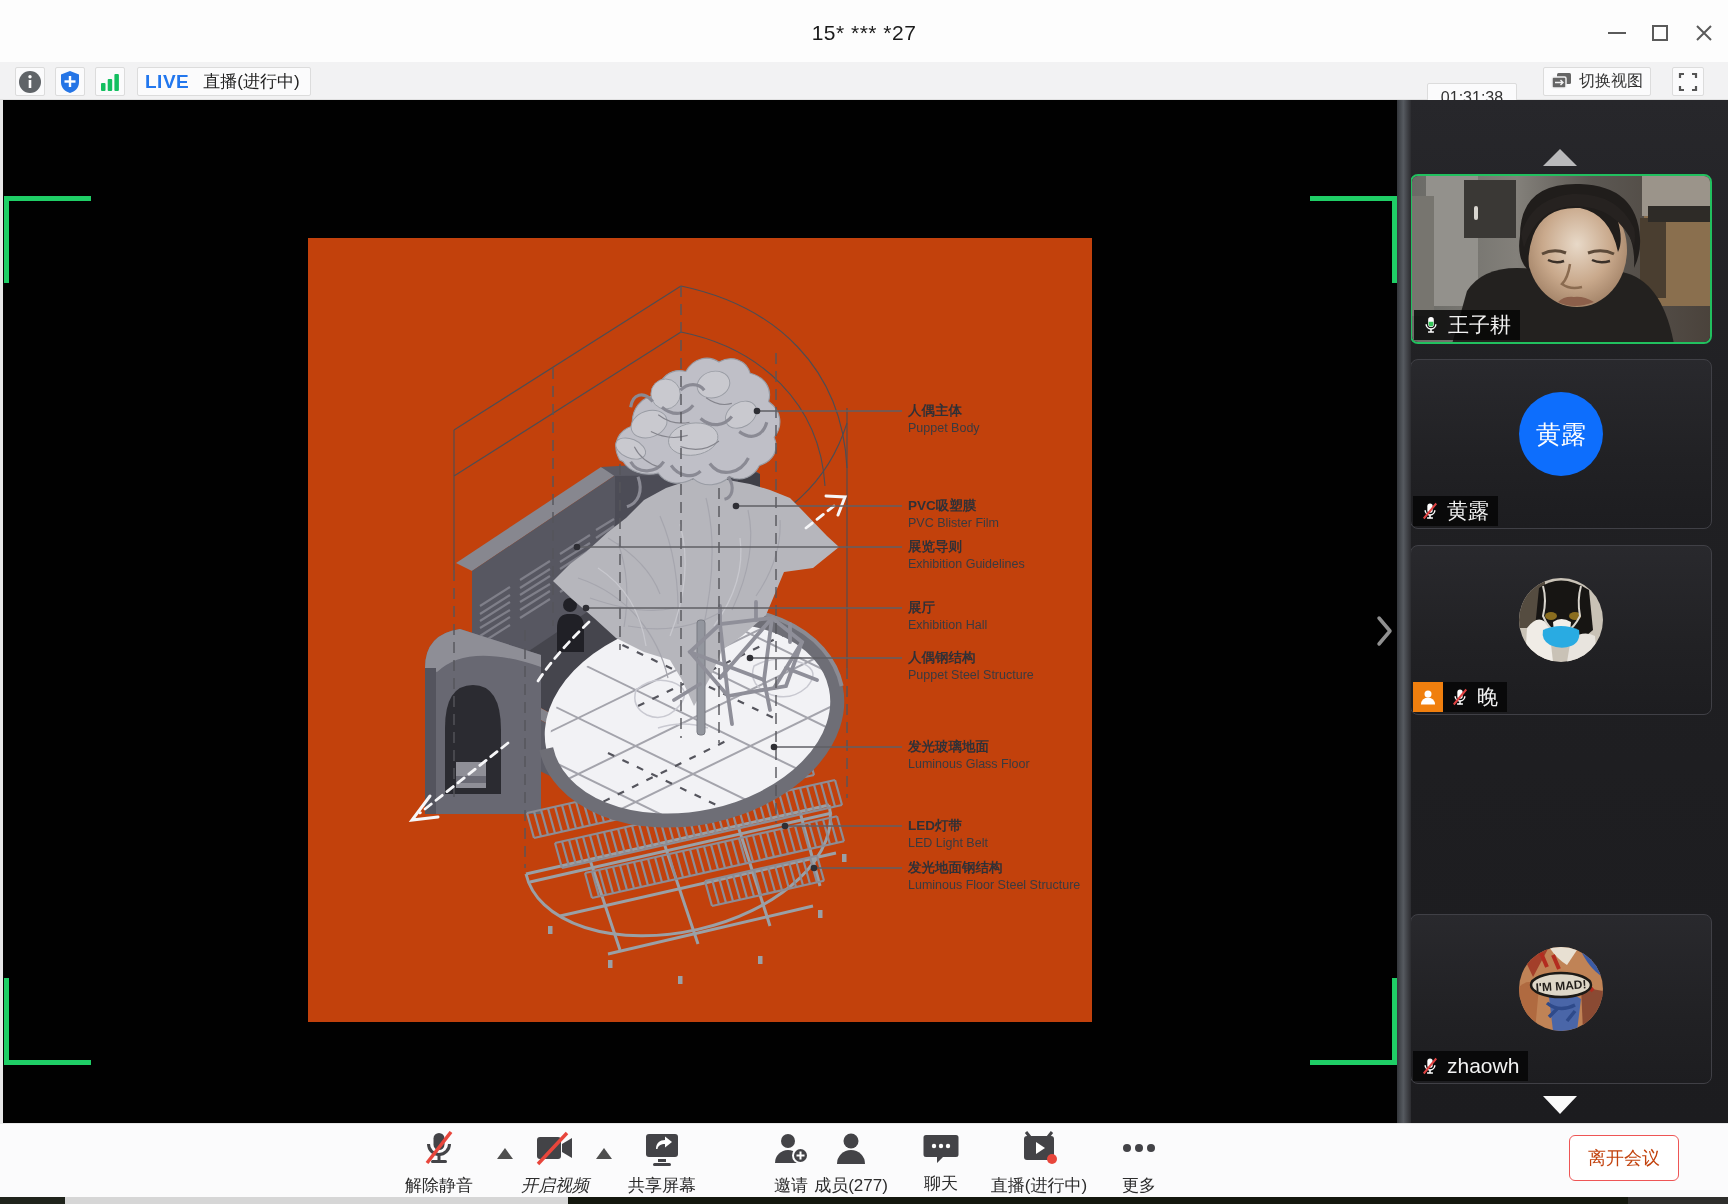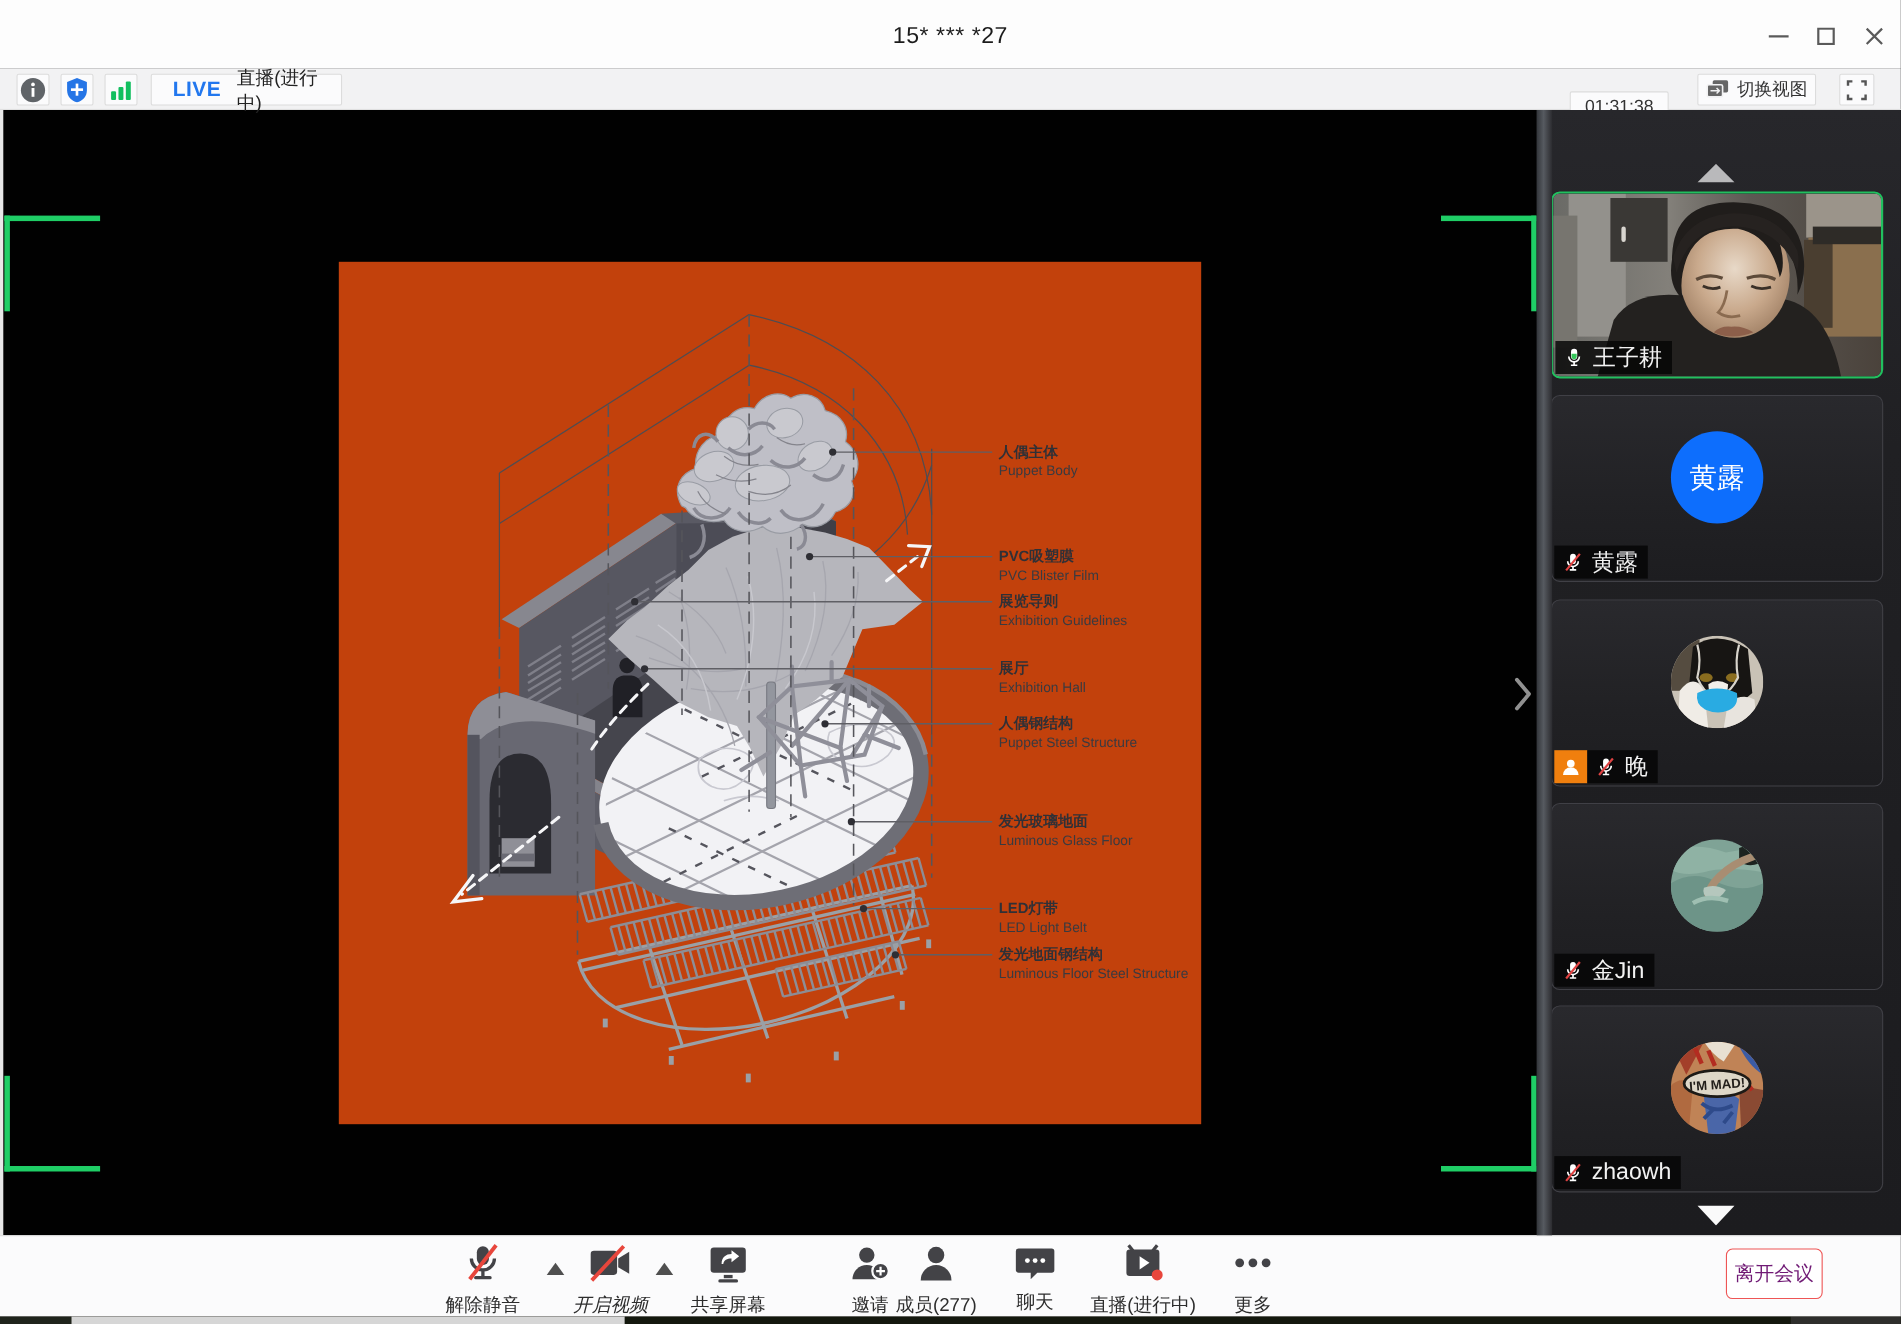--- a/index.html
+++ b/index.html
@@ -18,21 +18,21 @@
   #sbedge { left:1397px; top:100px; width:14px; height:1023px; background:linear-gradient(90deg,#33363b,#565a60 45%,#2c2c30); z-index:5; }
   .tile { position:absolute; left:13px; width:302px; height:170px; background:linear-gradient(180deg,#29292d,#212124 60%,#1d1d20); border:1px solid #404046; border-radius:8px; overflow:hidden;}
   .tile.active { border:2px solid #21c05f; }
   .namelab { position:absolute; left:2px; bottom:2px; height:30px; background:rgba(5,5,5,0.82); display:flex; align-items:center; padding:0 9px 0 7px; gap:7px; }
   .namelab span { color:#f2f2f2; font-size:21px; }
   .avatar { position:absolute; left:50%; transform:translateX(-50%); top:32px; width:84px; height:84px; border-radius:50%; overflow:hidden; }
   #toolbar { left:0; top:1123px; width:1728px; height:74px; background:#fbfbfc; border-top:1px solid #e8e8e8;}
   .tbtn { position:absolute; top:1131px; width:120px; text-align:center; }
   .tbtn .lab { margin-top:3px; font-size:17px; color:#2d2d2d; }
   .upar { position:absolute; top:1148px; width:0; height:0; border-left:8px solid transparent; border-right:8px solid transparent; border-bottom:11px solid #4f4f4f; }
-  #leave { position:absolute; left:1569px; top:1135px; width:88px; height:46px; border:1px solid #e55; border-radius:6px; color:#701a75; font-size:18px; display:flex; align-items:center; justify-content:center; background:#fff;}
+  #leave { position:absolute; left:1569px; top:1135px; width:110px; height:46px; border:1px solid #e55; border-radius:6px; color:#c2410c; font-size:18px; display:flex; align-items:center; justify-content:center; background:#fff;}
   #bstrip { left:0; top:1197px; width:1728px; height:7px; background:#17190f; }
 </style>
 </head>
 <body>
 <div class="abs" id="stage"></div>
 <div class="abs" id="leftline"></div>
 
 <div class="abs" id="titlebar"></div>
 <div class="abs" id="title">15* *** *27</div>
 <svg class="abs winbtn" style="left:1606px;" width="22" height="16">
@@ -60,21 +60,21 @@
       <rect x="6.5" y="10.3" width="11" height="2.4" fill="#fff"></rect>
     </svg>
   </div>
 <div class="sb-box" style="left:95px; width:30px;">
     <svg width="24" height="24" viewBox="0 0 24 24">
       <rect x="3" y="13" width="4.5" height="8" rx="1" fill="#12bf5f"></rect>
       <rect x="9.7" y="9" width="4.5" height="12" rx="1" fill="#12bf5f"></rect>
       <rect x="16.4" y="4" width="4.5" height="17" rx="1" fill="#12bf5f"></rect>
     </svg>
   </div>
-<div class="sb-box" style="left:137px; width:174px; justify-content:flex-start; padding-left:19px;">
+<div class="sb-box" style="left:137px; width:174px; justify-content:flex-start; padding-left:7px;">
     <span style="color:#2277ee; font-weight:bold; font-size:19px; letter-spacing:0.5px;">LIVE</span>
     <span style="color:#222; font-size:17px; margin-left:14px;">直播(进行中)</span>
   </div>
 <div class="sb-box" style="left:1427px; width:90px;margin-top:16px;">
     <span style="color:#333; font-size:16px;">01:31:38</span>
   </div>
 <div class="sb-box" style="left:1543px; width:108px;">
     <svg width="22" height="20" viewBox="0 0 22 20" style="margin-right:6px;">
       <rect x="6" y="1" width="14" height="11" rx="1.5" fill="#666"></rect>
       <rect x="1" y="5" width="14" height="11" rx="1.5" fill="#666" stroke="#f2f2f3" stroke-width="1.5"></rect>
@@ -556,40 +556,20 @@
     <div class="namelab" style="left:32px;">
         <svg width="20" height="20" viewBox="0 0 24 24">
           <path d="M12 3 a3.2 3.2 0 0 1 3.2 3.2 V11 a3.2 3.2 0 0 1 -6.4 0 V6.2 A3.2 3.2 0 0 1 12 3 Z" fill="#fff"></path>
           <path d="M6.2 11 a5.8 5.8 0 0 0 11.6 0" stroke="#fff" stroke-width="1.8" fill="none"></path>
           <path d="M12 16.8 V20 M8.5 20.5 H15.5" stroke="#fff" stroke-width="1.8"></path>
           <path d="M4.5 21 L19.5 3" stroke="#e04343" stroke-width="2.4"></path>
         </svg>
         <span>晚</span>
       </div>
   </div>
-  <div class="tile" style="top:630px;">
-    <div class="avatar" id="jinav"><svg width="84" height="84" viewBox="0 0 84 84">
-      <rect width="84" height="84" fill="#7fa396"></rect>
-      <path d="M0 40 Q20 28 40 38 Q64 50 84 40 L84 84 L0 84 Z" fill="#6d9488"></path>
-      <path d="M0 10 Q24 2 50 12 L84 6 L84 30 Q50 24 30 30 Q12 34 0 28 Z" fill="#8fb2a4"></path>
-      <path d="M62 8 Q70 4 78 8 L80 22 Q70 26 62 20 Z" fill="#1d2420"></path>
-      <path d="M74 16 Q56 22 44 34 Q36 42 34 50" stroke="#a88d72" stroke-width="7" fill="none" stroke-linecap="round"></path>
-      <path d="M30 44 Q40 40 50 46 Q44 56 34 54 Q28 50 30 44 Z" fill="#b5c7bd"></path>
-      <path d="M20 58 Q34 50 52 56" stroke="#9fbfb2" stroke-width="4" fill="none"></path>
-    </svg></div>
-    <div class="namelab">
-        <svg width="20" height="20" viewBox="0 0 24 24">
-          <path d="M12 3 a3.2 3.2 0 0 1 3.2 3.2 V11 a3.2 3.2 0 0 1 -6.4 0 V6.2 A3.2 3.2 0 0 1 12 3 Z" fill="#fff"></path>
-          <path d="M6.2 11 a5.8 5.8 0 0 0 11.6 0" stroke="#fff" stroke-width="1.8" fill="none"></path>
-          <path d="M12 16.8 V20 M8.5 20.5 H15.5" stroke="#fff" stroke-width="1.8"></path>
-          <path d="M4.5 21 L19.5 3" stroke="#e04343" stroke-width="2.4"></path>
-        </svg>
-        <span>金Jin</span>
-      </div>
-  </div>
   <div class="tile" style="top:814px;">
     <div class="avatar" id="madav"><svg width="84" height="84" viewBox="0 0 84 84">
       <rect width="84" height="84" fill="#c08356"></rect>
       <path d="M0 0 L30 0 L14 30 Z" fill="#a33f2a"></path>
       <path d="M30 0 L60 0 L48 18 Q38 12 30 0 Z" fill="#e8e0d2"></path>
       <path d="M60 0 L84 0 L84 30 Q70 22 60 0 Z" fill="#3b5ba5"></path>
       <path d="M0 40 Q10 30 20 40 L16 84 L0 84 Z" fill="#b06a40"></path>
       <path d="M30 50 Q46 40 62 52 L58 84 L34 84 Z" fill="#4a66a8"></path>
       <path d="M62 40 L84 44 L84 84 L64 84 Z" fill="#8a4a33"></path>
       <path d="M22 6 L28 20 M34 8 L40 22 M66 34 L74 44" stroke="#b32c20" stroke-width="4"></path>

